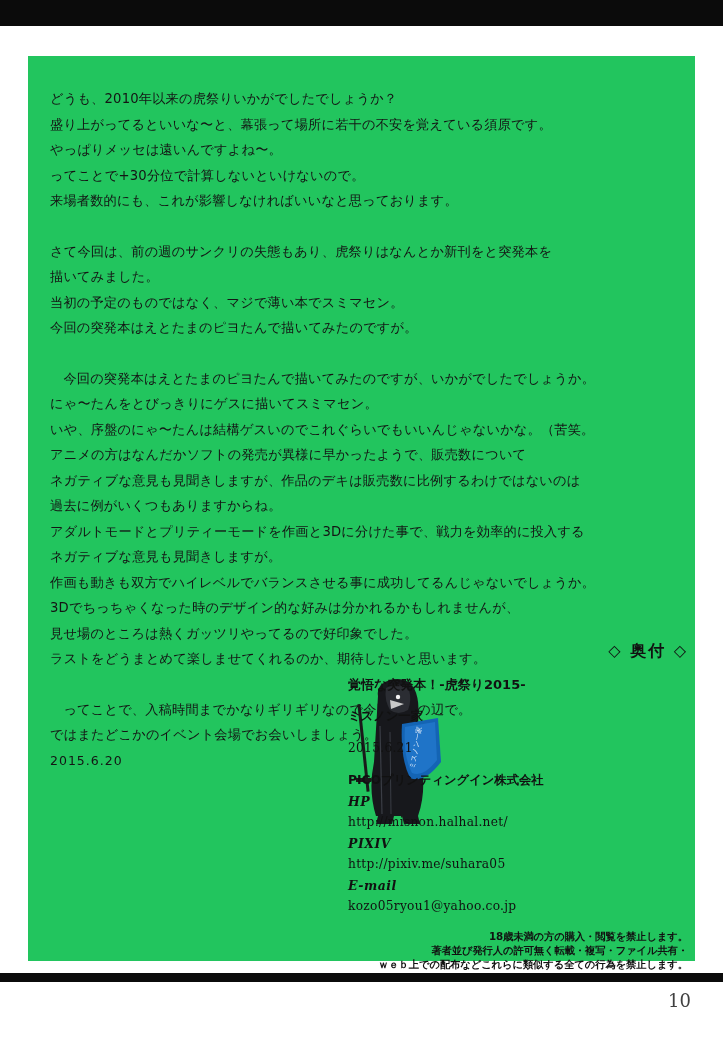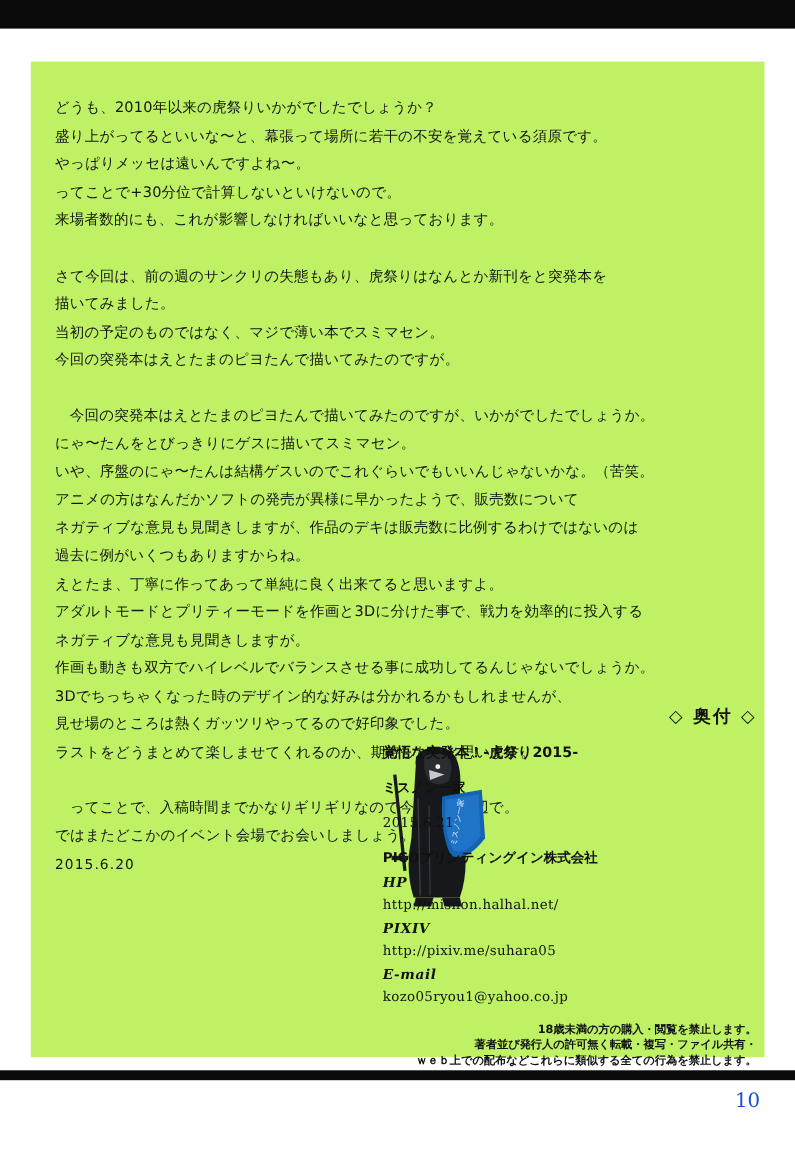--- a/index.html
+++ b/index.html
@@ -35,21 +35,21 @@
     width: 723px;
     height: 9px;
     background: #0b0b0b;
   }
   .sheet {
     position: absolute;
     left: 28px;
     top: 56px;
     width: 667px;
     height: 905px;
-    background: #bef264;
+    background: #22c55e;
   }
   
   .afterword {
     position: absolute;
     left: 22px;
     top: 30px;
     width: 610px;
     font-size: 13.2px;
     line-height: 25.5px;
     color: #141414;
@@ -130,21 +130,21 @@
     left: 318px;
     top: 610px;
     width: 110px;
     height: 180px;
   }
   .page-number {
     position: absolute;
     right: 32px;
     top: 990px;
     font-size: 18px;
-    color: #1d4ed8;
+    color: #404040;
     font-family: "DejaVu Serif", "Liberation Serif", serif;
   }
 </style>
 </head>
 <body>
 
 <div class="page">
 
   <div class="bar-top"></div>
   <div class="bar-bottom"></div>
@@ -163,21 +163,20 @@
       <p>描いてみました。</p>
       <p>当初の予定のものではなく、マジで薄い本でスミマセン。</p>
       <p>今回の突発本はえとたまのピヨたんで描いてみたのですが。</p>
 
       <p class="gap">　今回の突発本はえとたまのピヨたんで描いてみたのですが、いかがでしたでしょうか。</p>
       <p>にゃ〜たんをとびっきりにゲスに描いてスミマセン。</p>
       <p>いや、序盤のにゃ〜たんは結構ゲスいのでこれぐらいでもいいんじゃないかな。（苦笑。</p>
       <p>アニメの方はなんだかソフトの発売が異様に早かったようで、販売数について</p>
       <p>ネガティブな意見も見聞きしますが、作品のデキは販売数に比例するわけではないのは</p>
       <p>過去に例がいくつもありますからね。</p>
-      <p>えとたま、丁寧に作ってあって単純に良く出来てると思いますよ。</p>
       <p>アダルトモードとプリティーモードを作画と3Dに分けた事で、戦力を効率的に投入する</p>
       <p>ネガティブな意見も見聞きしますが。</p>
       <p>作画も動きも双方でハイレベルでバランスさせる事に成功してるんじゃないでしょうか。</p>
       <p>3Dでちっちゃくなった時のデザイン的な好みは分かれるかもしれませんが、</p>
       <p>見せ場のところは熱くガッツリやってるので好印象でした。</p>
       <p>ラストをどうまとめて楽しませてくれるのか、期待したいと思います。</p>
 
       <p class="gap">　ってことで、入稿時間までかなりギリギリなので今回はこの辺で。</p>
       <p>ではまたどこかのイベント会場でお会いしましょう。</p>
 

